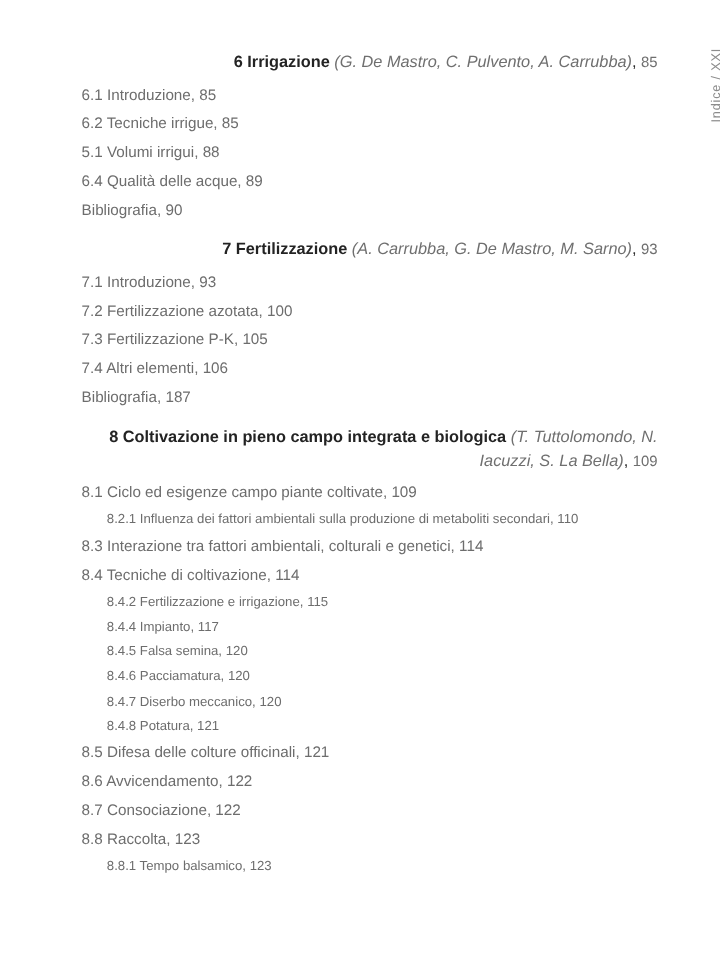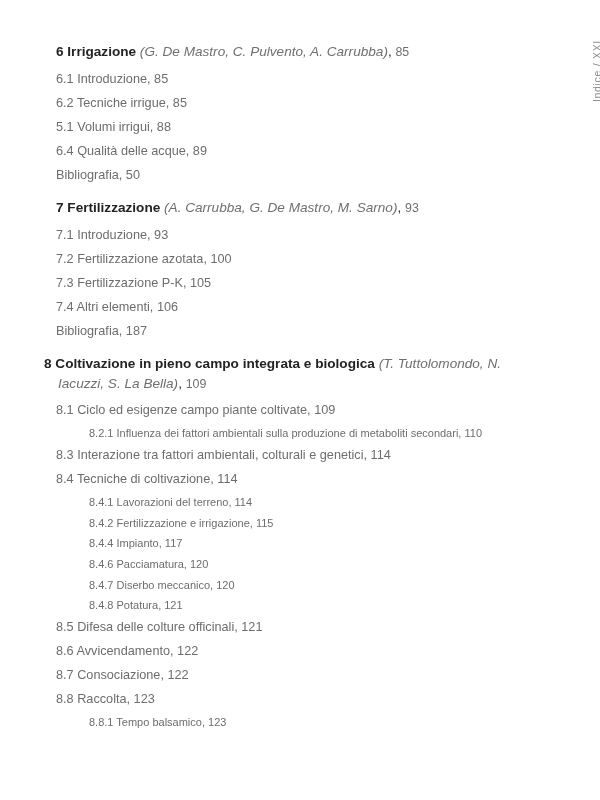--- a/index.html
+++ b/index.html
@@ -55,20 +55,21 @@
 
   
   .chapter-heading {
     font-size: 13.6px;
     line-height: 1.42;
     color: #2b2b2b;
     margin-bottom: 9px;
     text-indent: 0;
     padding-left: 12px;
     margin-left: -12px;
+    text-align: right;
   }
   .chapter-heading .ch-title {
     font-weight: bold;
     color: #232323;
   }
   .chapter-heading .ch-authors {
     font-style: italic;
     font-weight: normal;
     color: #6f6f6f;
   }
@@ -83,60 +84,60 @@
     text-indent: -14px;
   }
 
   .entry {
     font-size: 12.7px;
     line-height: 1.38;
     color: #6d6d6d;
     margin-bottom: 6.5px;
     white-space: nowrap;
   }
-  .entry.lvl2 { margin-left: 0px; }
+  .entry.lvl2 { margin-left: 12px; }
   .entry.lvl3 { margin-left: 33px; font-size: 11px; margin-bottom: 5.5px; }
   .entry .num { color: #6d6d6d; }
   .entry .label { color: #6d6d6d; }
   .entry .pg { color: #6d6d6d; }
   .entry.biblio { margin-top: 1px; }
 </style>
 </head>
 <body>
 
 <div class="page">
 
   <div class="running-head">Indice / XXI</div>
 
   <div class="toc" id="toc-root">
       <div class="chapter-block">
         <div class="chapter-heading"><span class="ch-title">6 Irrigazione</span> <span class="ch-authors">(G. De Mastro, C. Pulvento, A. Carrubba)</span>, <span class="ch-page">85</span></div>
         <div class="entry lvl2"><span class="num">6.1</span> <span class="label">Introduzione</span>, <span class="pg">85</span></div>
         <div class="entry lvl2"><span class="num">6.2</span> <span class="label">Tecniche irrigue</span>, <span class="pg">85</span></div>
         <div class="entry lvl2"><span class="num">5.1</span> <span class="label">Volumi irrigui</span>, <span class="pg">88</span></div>
         <div class="entry lvl2"><span class="num">6.4</span> <span class="label">Qualità delle acque</span>, <span class="pg">89</span></div>
-        <div class="entry lvl2 biblio"><span class="label">Bibliografia</span>, <span class="pg">50</span></div>
+        <div class="entry lvl2 biblio"><span class="label">Bibliografia</span>, <span class="pg">90</span></div>
       </div>
       <div class="chapter-block">
         <div class="chapter-heading"><span class="ch-title">7 Fertilizzazione</span> <span class="ch-authors">(A. Carrubba, G. De Mastro, M. Sarno)</span>, <span class="ch-page">93</span></div>
         <div class="entry lvl2"><span class="num">7.1</span> <span class="label">Introduzione</span>, <span class="pg">93</span></div>
         <div class="entry lvl2"><span class="num">7.2</span> <span class="label">Fertilizzazione azotata</span>, <span class="pg">100</span></div>
         <div class="entry lvl2"><span class="num">7.3</span> <span class="label">Fertilizzazione P-K</span>, <span class="pg">105</span></div>
         <div class="entry lvl2"><span class="num">7.4</span> <span class="label">Altri elementi</span>, <span class="pg">106</span></div>
         <div class="entry lvl2 biblio"><span class="label">Bibliografia</span>, <span class="pg">187</span></div>
       </div>
       <div class="chapter-block">
         <div class="chapter-heading wraps"><span class="ch-title">8 Coltivazione in pieno campo integrata e biologica</span> <span class="ch-authors">(T. Tuttolomondo, N. Iacuzzi, S. La Bella)</span>, <span class="ch-page">109</span></div>
         <div class="entry lvl2"><span class="num">8.1</span> <span class="label">Ciclo ed esigenze campo piante coltivate</span>, <span class="pg">109</span></div>
         <div class="entry lvl3"><span class="num">8.2.1</span> <span class="label">Influenza dei fattori ambientali sulla produzione di metaboliti secondari</span>, <span class="pg">110</span></div>
         <div class="entry lvl2"><span class="num">8.3</span> <span class="label">Interazione tra fattori ambientali, colturali e genetici</span>, <span class="pg">114</span></div>
         <div class="entry lvl2"><span class="num">8.4</span> <span class="label">Tecniche di coltivazione</span>, <span class="pg">114</span></div>
-        <div class="entry lvl3"><span class="num">8.4.1</span> <span class="label">Lavorazioni del terreno</span>, <span class="pg">114</span></div>
         <div class="entry lvl3"><span class="num">8.4.2</span> <span class="label">Fertilizzazione e irrigazione</span>, <span class="pg">115</span></div>
         <div class="entry lvl3"><span class="num">8.4.4</span> <span class="label">Impianto</span>, <span class="pg">117</span></div>
+        <div class="entry lvl3"><span class="num">8.4.5</span> <span class="label">Falsa semina</span>, <span class="pg">120</span></div>
         <div class="entry lvl3"><span class="num">8.4.6</span> <span class="label">Pacciamatura</span>, <span class="pg">120</span></div>
         <div class="entry lvl3"><span class="num">8.4.7</span> <span class="label">Diserbo meccanico</span>, <span class="pg">120</span></div>
         <div class="entry lvl3"><span class="num">8.4.8</span> <span class="label">Potatura</span>, <span class="pg">121</span></div>
         <div class="entry lvl2"><span class="num">8.5</span> <span class="label">Difesa delle colture officinali</span>, <span class="pg">121</span></div>
         <div class="entry lvl2"><span class="num">8.6</span> <span class="label">Avvicendamento</span>, <span class="pg">122</span></div>
         <div class="entry lvl2"><span class="num">8.7</span> <span class="label">Consociazione</span>, <span class="pg">122</span></div>
         <div class="entry lvl2"><span class="num">8.8</span> <span class="label">Raccolta</span>, <span class="pg">123</span></div>
         <div class="entry lvl3"><span class="num">8.8.1</span> <span class="label">Tempo balsamico</span>, <span class="pg">123</span></div>
       </div>
     </div>

